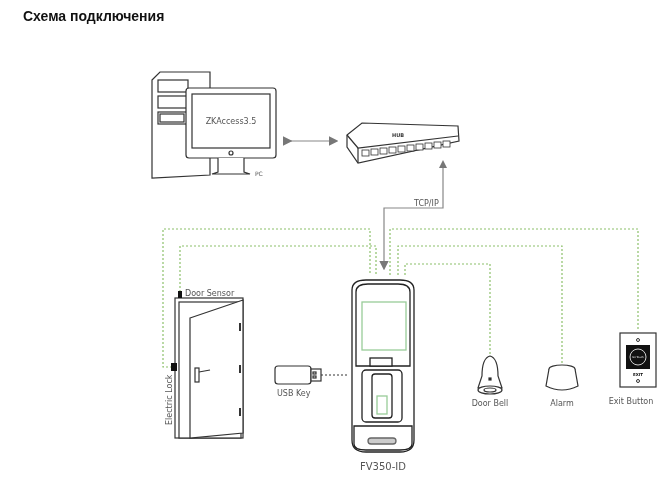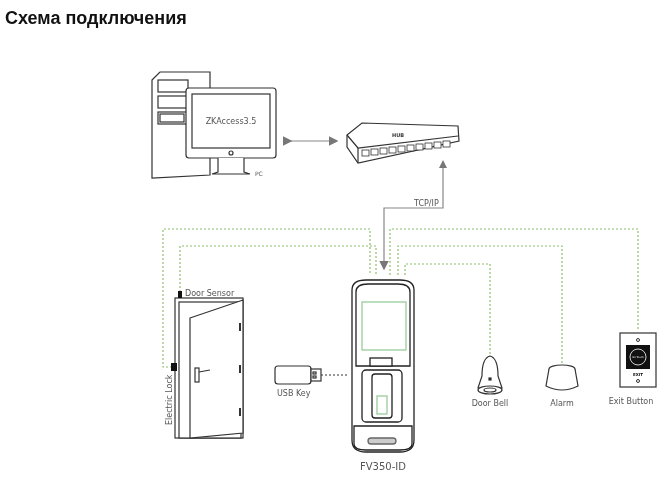--- a/index.html
+++ b/index.html
@@ -1,17 +1,17 @@
 <!DOCTYPE html>
 <html><head>
 <meta charset="utf-8">
 <style>
   html, body { margin:0; padding:0; background:#ffffff; }
   body { width:663px; height:482px; position:relative; overflow:hidden; font-family:"Liberation Sans", sans-serif; }
-  .title { position:absolute; left:5px; top:8px; font-size:18px; font-weight:bold; color:#111; font-family:"Liberation Sans", sans-serif; }
+  .title { position:absolute; left:23px; top:8px; font-size:14px; font-weight:bold; color:#111; font-family:"Liberation Sans", sans-serif; }
   svg { position:absolute; left:0; top:0; }
   .lbl { font-family:"DejaVu Sans", sans-serif; fill:#555; }
 </style>
 </head>
 <body>
 
 <div class="title">Схема подключения</div>
 
 <svg width="663" height="482" viewBox="0 0 663 482">
   <defs>

